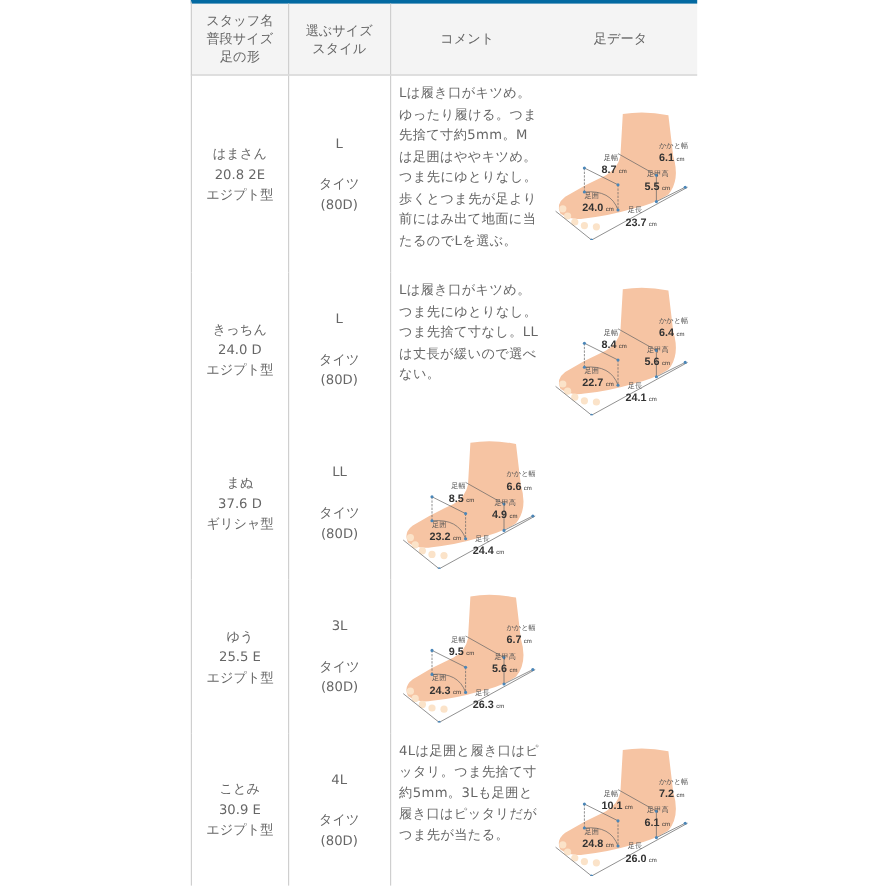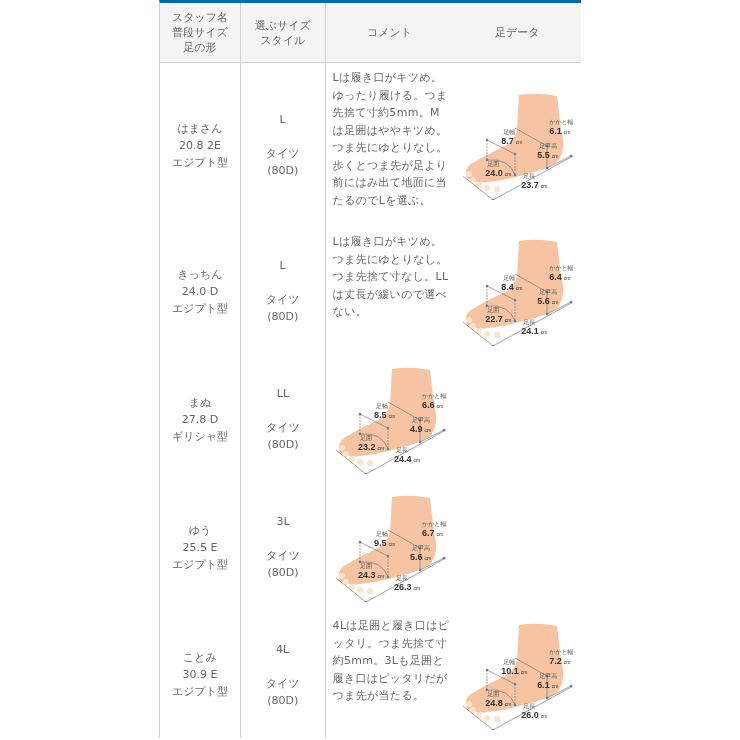--- a/index.html
+++ b/index.html
@@ -143,21 +143,21 @@
         <span class="val" style="left:80px;top:60px">5.6<span style="font-size: 5px; font-weight: normal; margin-left: 2px;">cm</span></span>
         <span class="lbl" style="left:30px;top:70px">足囲</span>
         <span class="val" style="left:28px;top:78px">22.7<span style="font-size: 5px; font-weight: normal; margin-left: 2px;">cm</span></span>
         <span class="lbl" style="left:66px;top:82px">足長</span>
         <span class="val" style="left:64px;top:90px">24.1<span style="font-size: 5px; font-weight: normal; margin-left: 2px;">cm</span></span>
       </div>
     </div>
   </div>
       <div class="row" style="height: 128px;">
     <div class="cell c1">まぬ
-27.8 D
+37.6 D
 ギリシャ型</div>
     <div class="cell c2">LL
 
 タイツ
 (80D)</div>
     <div class="cell c4">
       <div class="foot">
         <svg width="120" height="110" viewBox="0 0 120 110">
           <path d="M62 5 Q80 2 100 6 L104 40 Q110 60 100 72 Q88 80 70 84 Q50 90 30 92 Q18 94 10 88 Q6 80 14 74 Q30 64 48 56 Q58 50 60 40 Z" fill="#f6c4a3"></path>
           <g fill="#fbe3c9">

